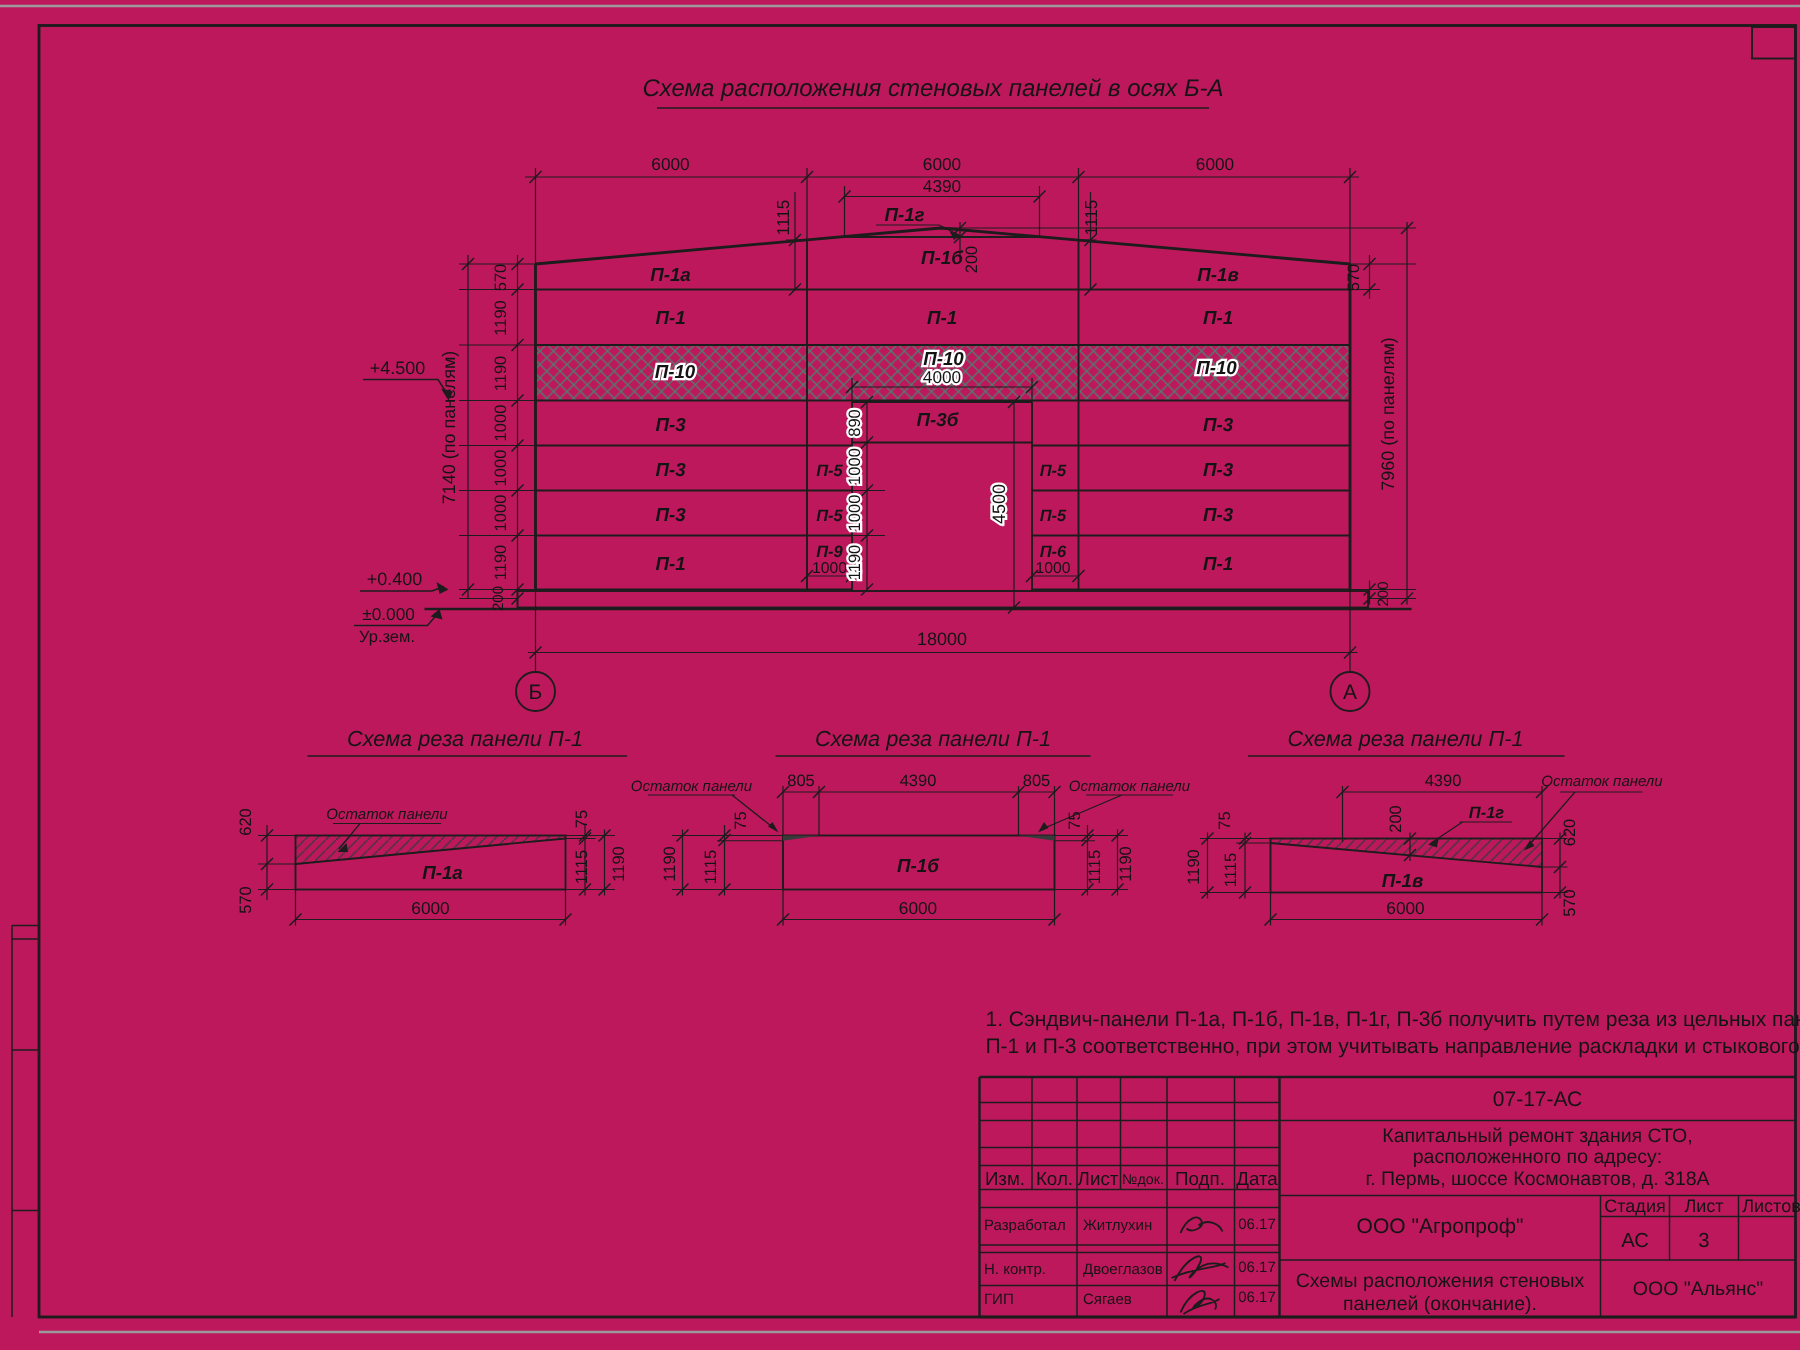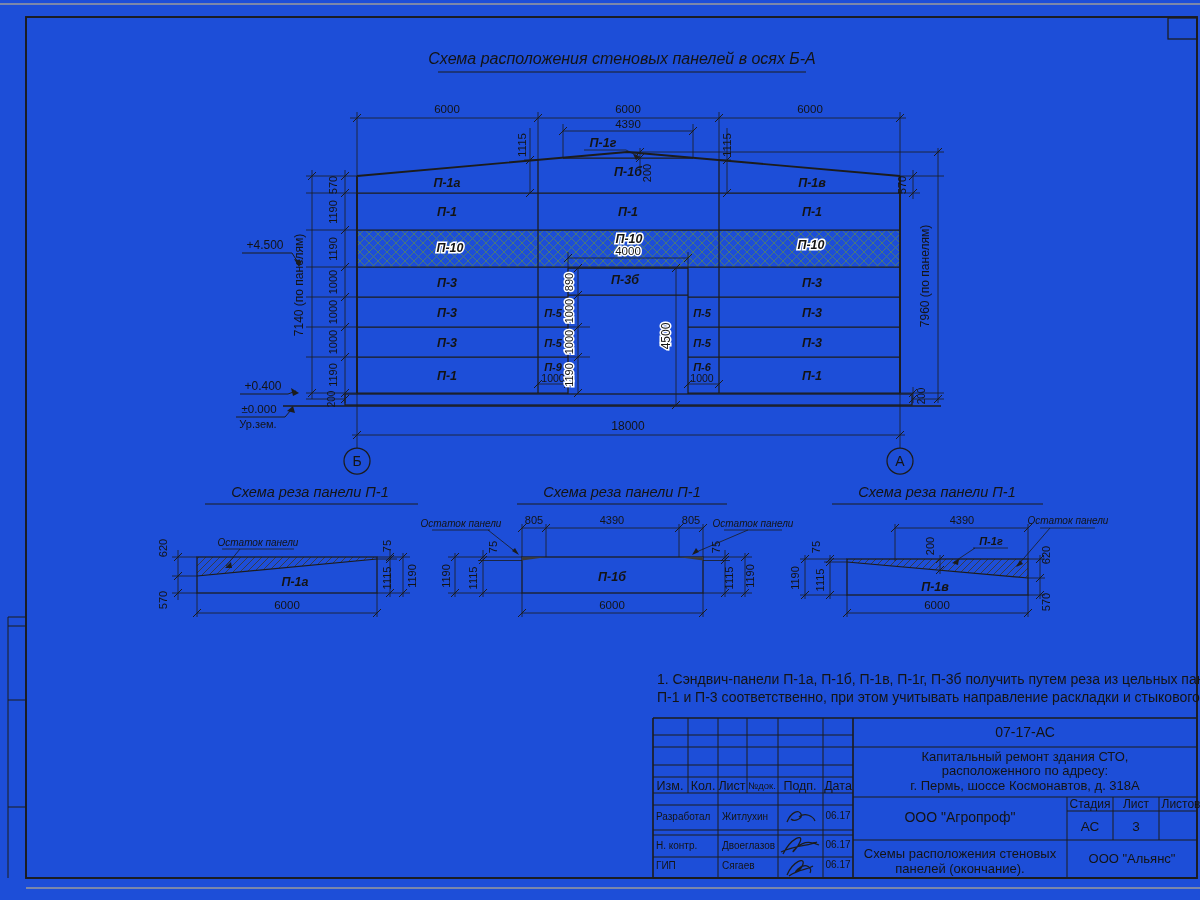--- a/index.html
+++ b/index.html
@@ -1,16 +1,16 @@
 <!DOCTYPE html>
 <html><head>
 <meta charset="utf-8">
 <style>
   html,body{margin:0;padding:0;background:#fff;}
-  #sheet{position:relative;width:1200px;height:900px;background:#1d4ed8;overflow:hidden;text-align:right;}
+  #sheet{position:relative;width:1200px;height:900px;background:#be185d;overflow:hidden;text-align:right;}
   svg text{font-family:"Liberation Sans","DejaVu Sans",sans-serif;fill:#141414;}
   .ln{stroke:#1c1c1c;fill:none;}
   .gray{stroke:#9a9a9a;}
   .w07{stroke-width:.8;} .w1{stroke-width:1;} .w12{stroke-width:1.25;} .w16{stroke-width:1.6;} .w2{stroke-width:1.9;}
   .t95{font-size:9.5px;} .t10{font-size:10px;} .t105{font-size:10.5px;} .t11{font-size:11px;}
   .t115{font-size:11.5px;} .t12{font-size:12px;} .t125{font-size:12.5px;} .t13{font-size:13px;}
   .t135{font-size:13.5px;} .t14{font-size:14px;} .t145{font-size:14.5px;} .t16{font-size:16px;}
   .it{font-style:italic;} .mid{text-anchor:middle;}
   .pl{font-size:12.5px;font-style:italic;font-weight:bold;}
   .pls{font-size:11px;font-style:italic;font-weight:bold;}

